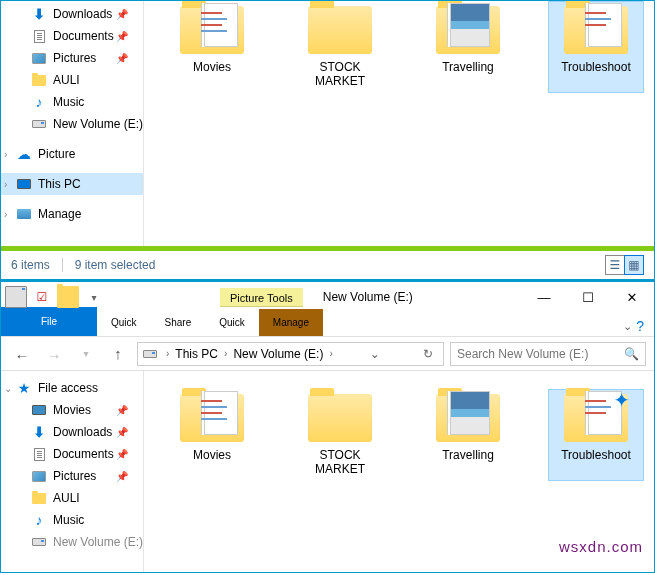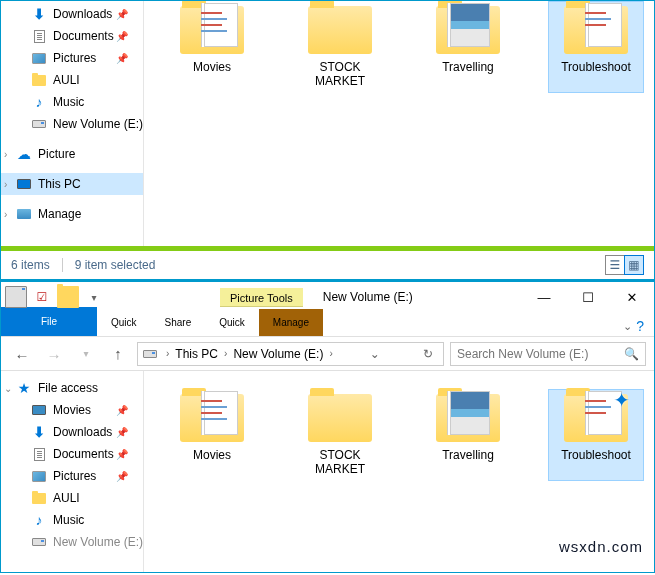--- a/index.html
+++ b/index.html
@@ -63,21 +63,21 @@
 .addrbar .crumb{padding:2px 4px;cursor:pointer}
 .addrbar .chev{color:#666;font-size:10px}
 .addrbar .endbtn{margin-left:auto;padding:2px 6px;color:#666;cursor:pointer}
 .searchbox{width:196px;height:24px;border:1px solid #ccc;display:flex;align-items:center;padding:0 6px;color:#888}
 .searchbox input{border:none;outline:none;flex:1;font-size:12px;color:#333}
 .bottom-main{flex:1;display:flex;overflow:hidden}
 .tree2{width:155px;border-right:1px solid #e5e5e5;padding-top:6px}
 .content2{flex:1;padding:18px 10px}
 .quick-star{color:#0078d7;font-size:14px}
 .star-badge{position:absolute;top:-6px;right:-2px;color:#0078d7;font-size:20px;text-shadow:0 0 2px #fff}
-.watermark{position:absolute;bottom:20px;right:12px;color:#0f172a;font-size:15px;letter-spacing:1px}
+.watermark{position:absolute;bottom:20px;right:12px;color:#701a75;font-size:15px;letter-spacing:1px}
 </style>
 </head>
 <body>
 
 <div class="top-pane">
  <div class="top-main">
   <div class="tree">
    <div class="tree-item">
           <span class="ti-icon dl-icon">⬇</span>
           <span>Downloads</span>

